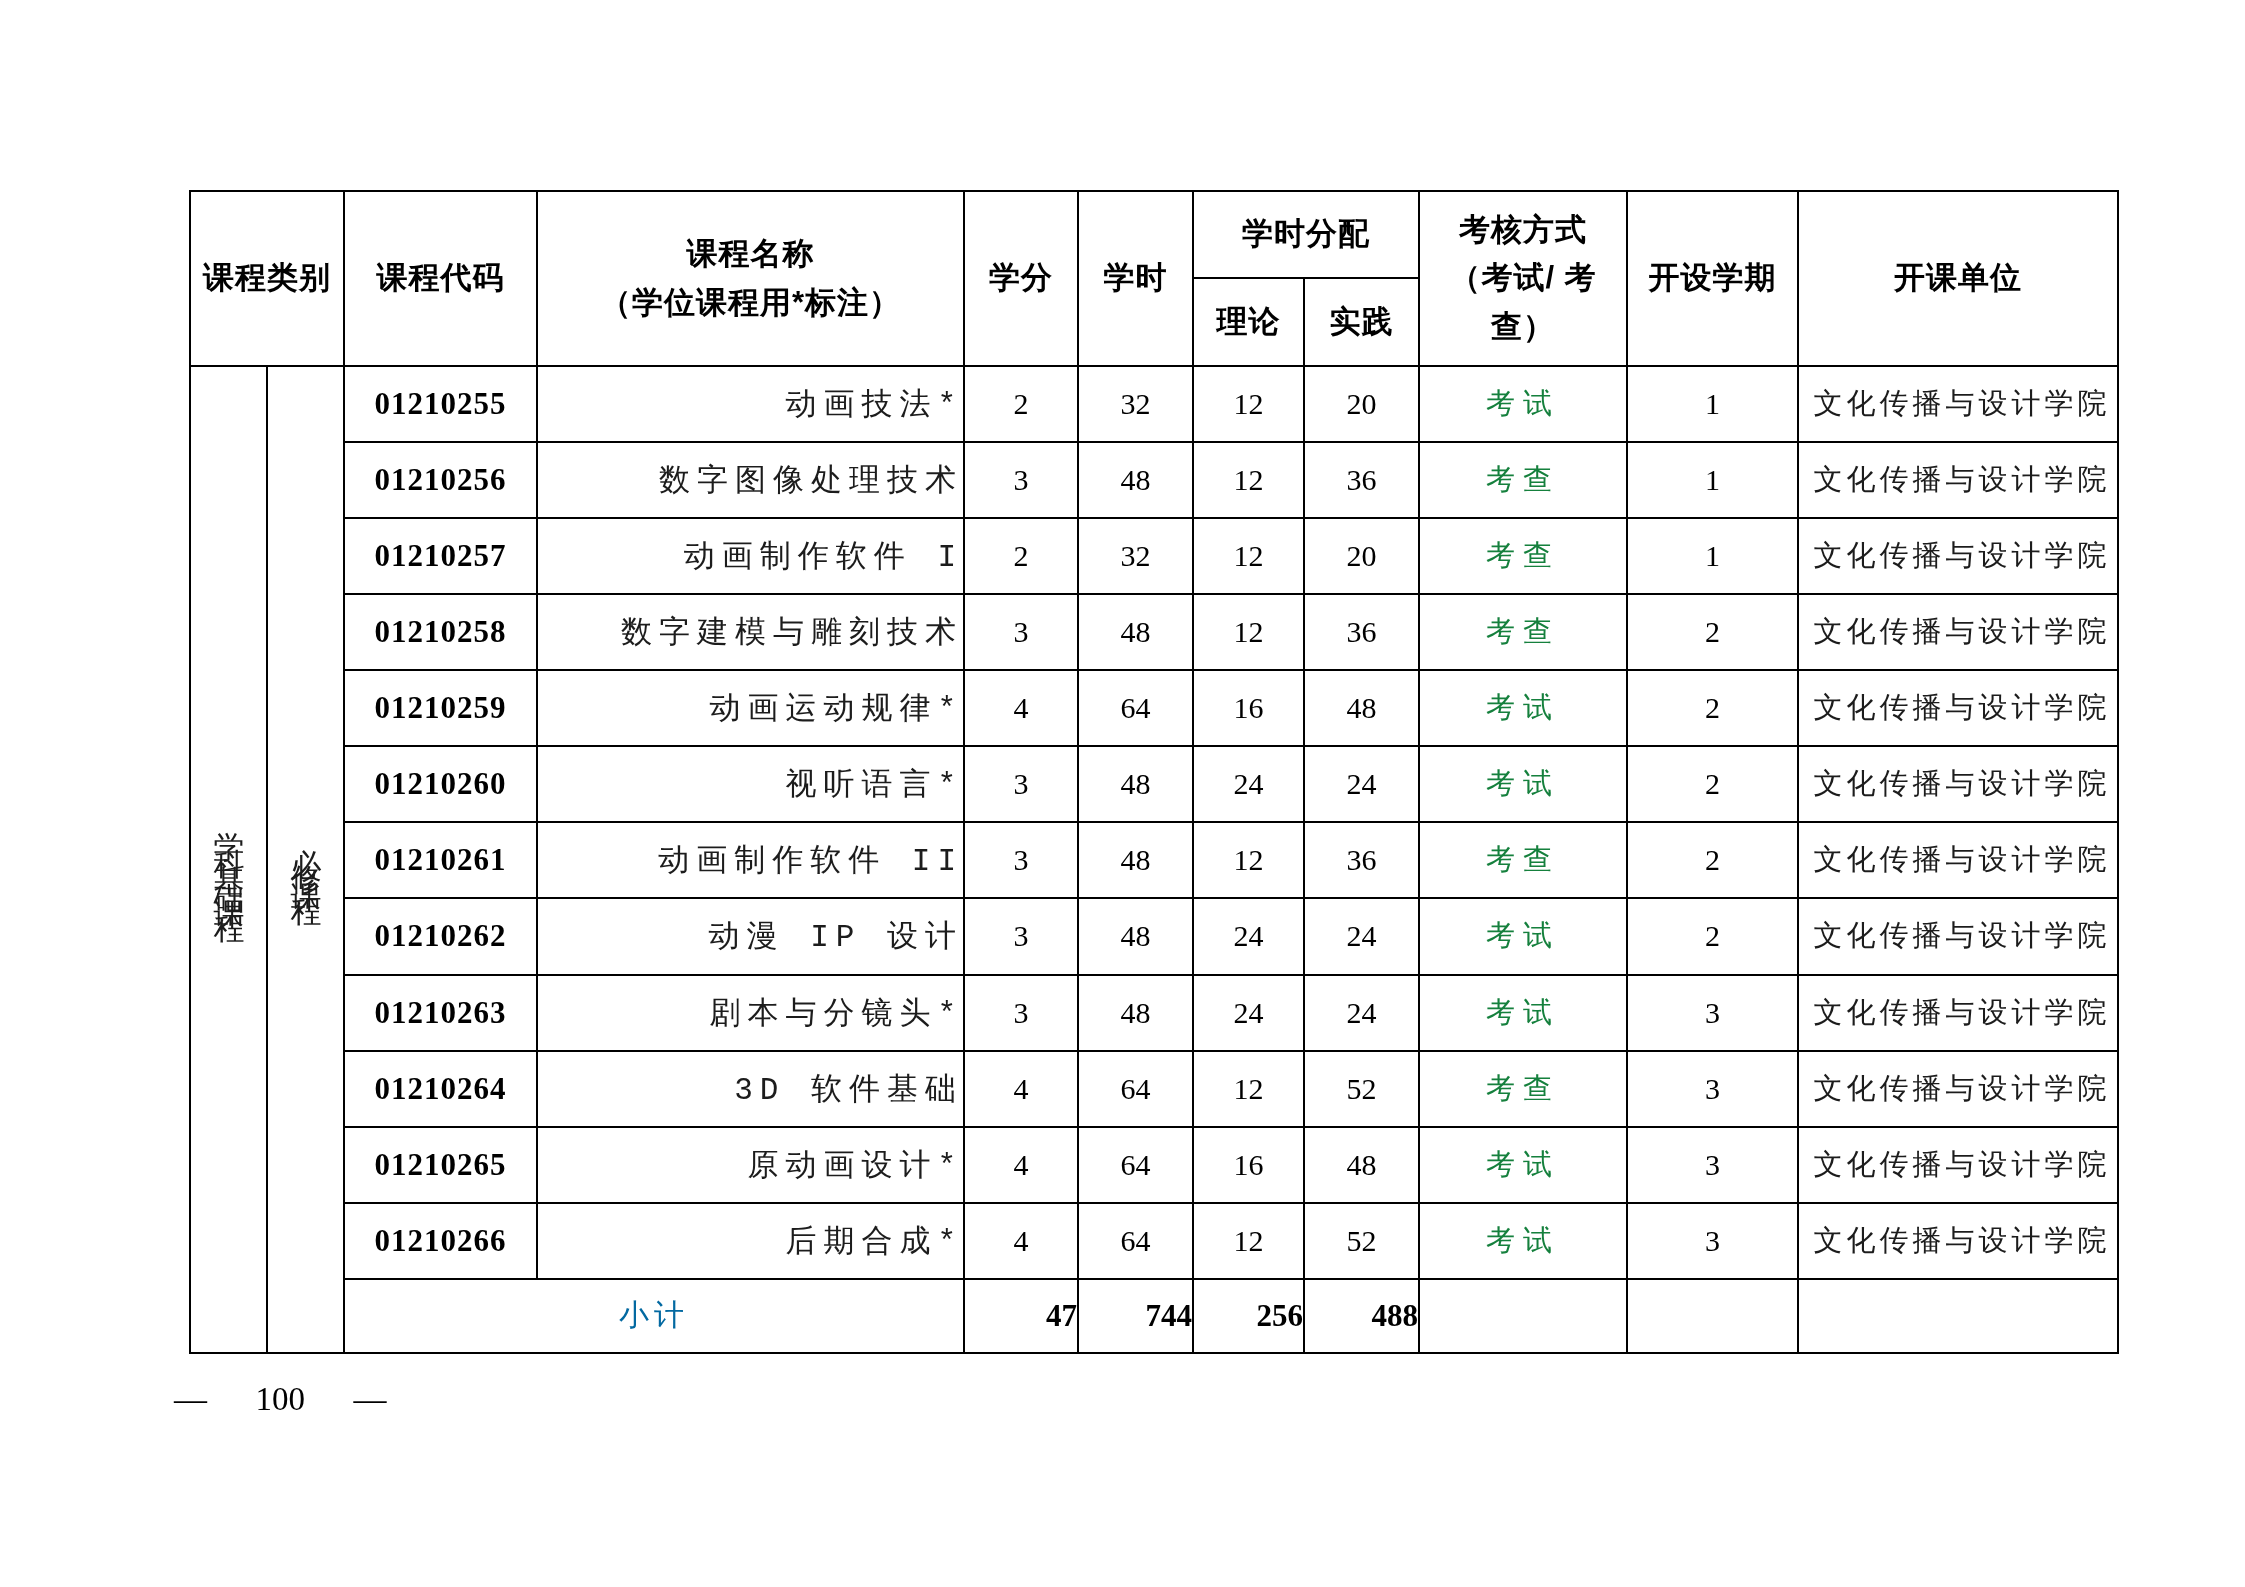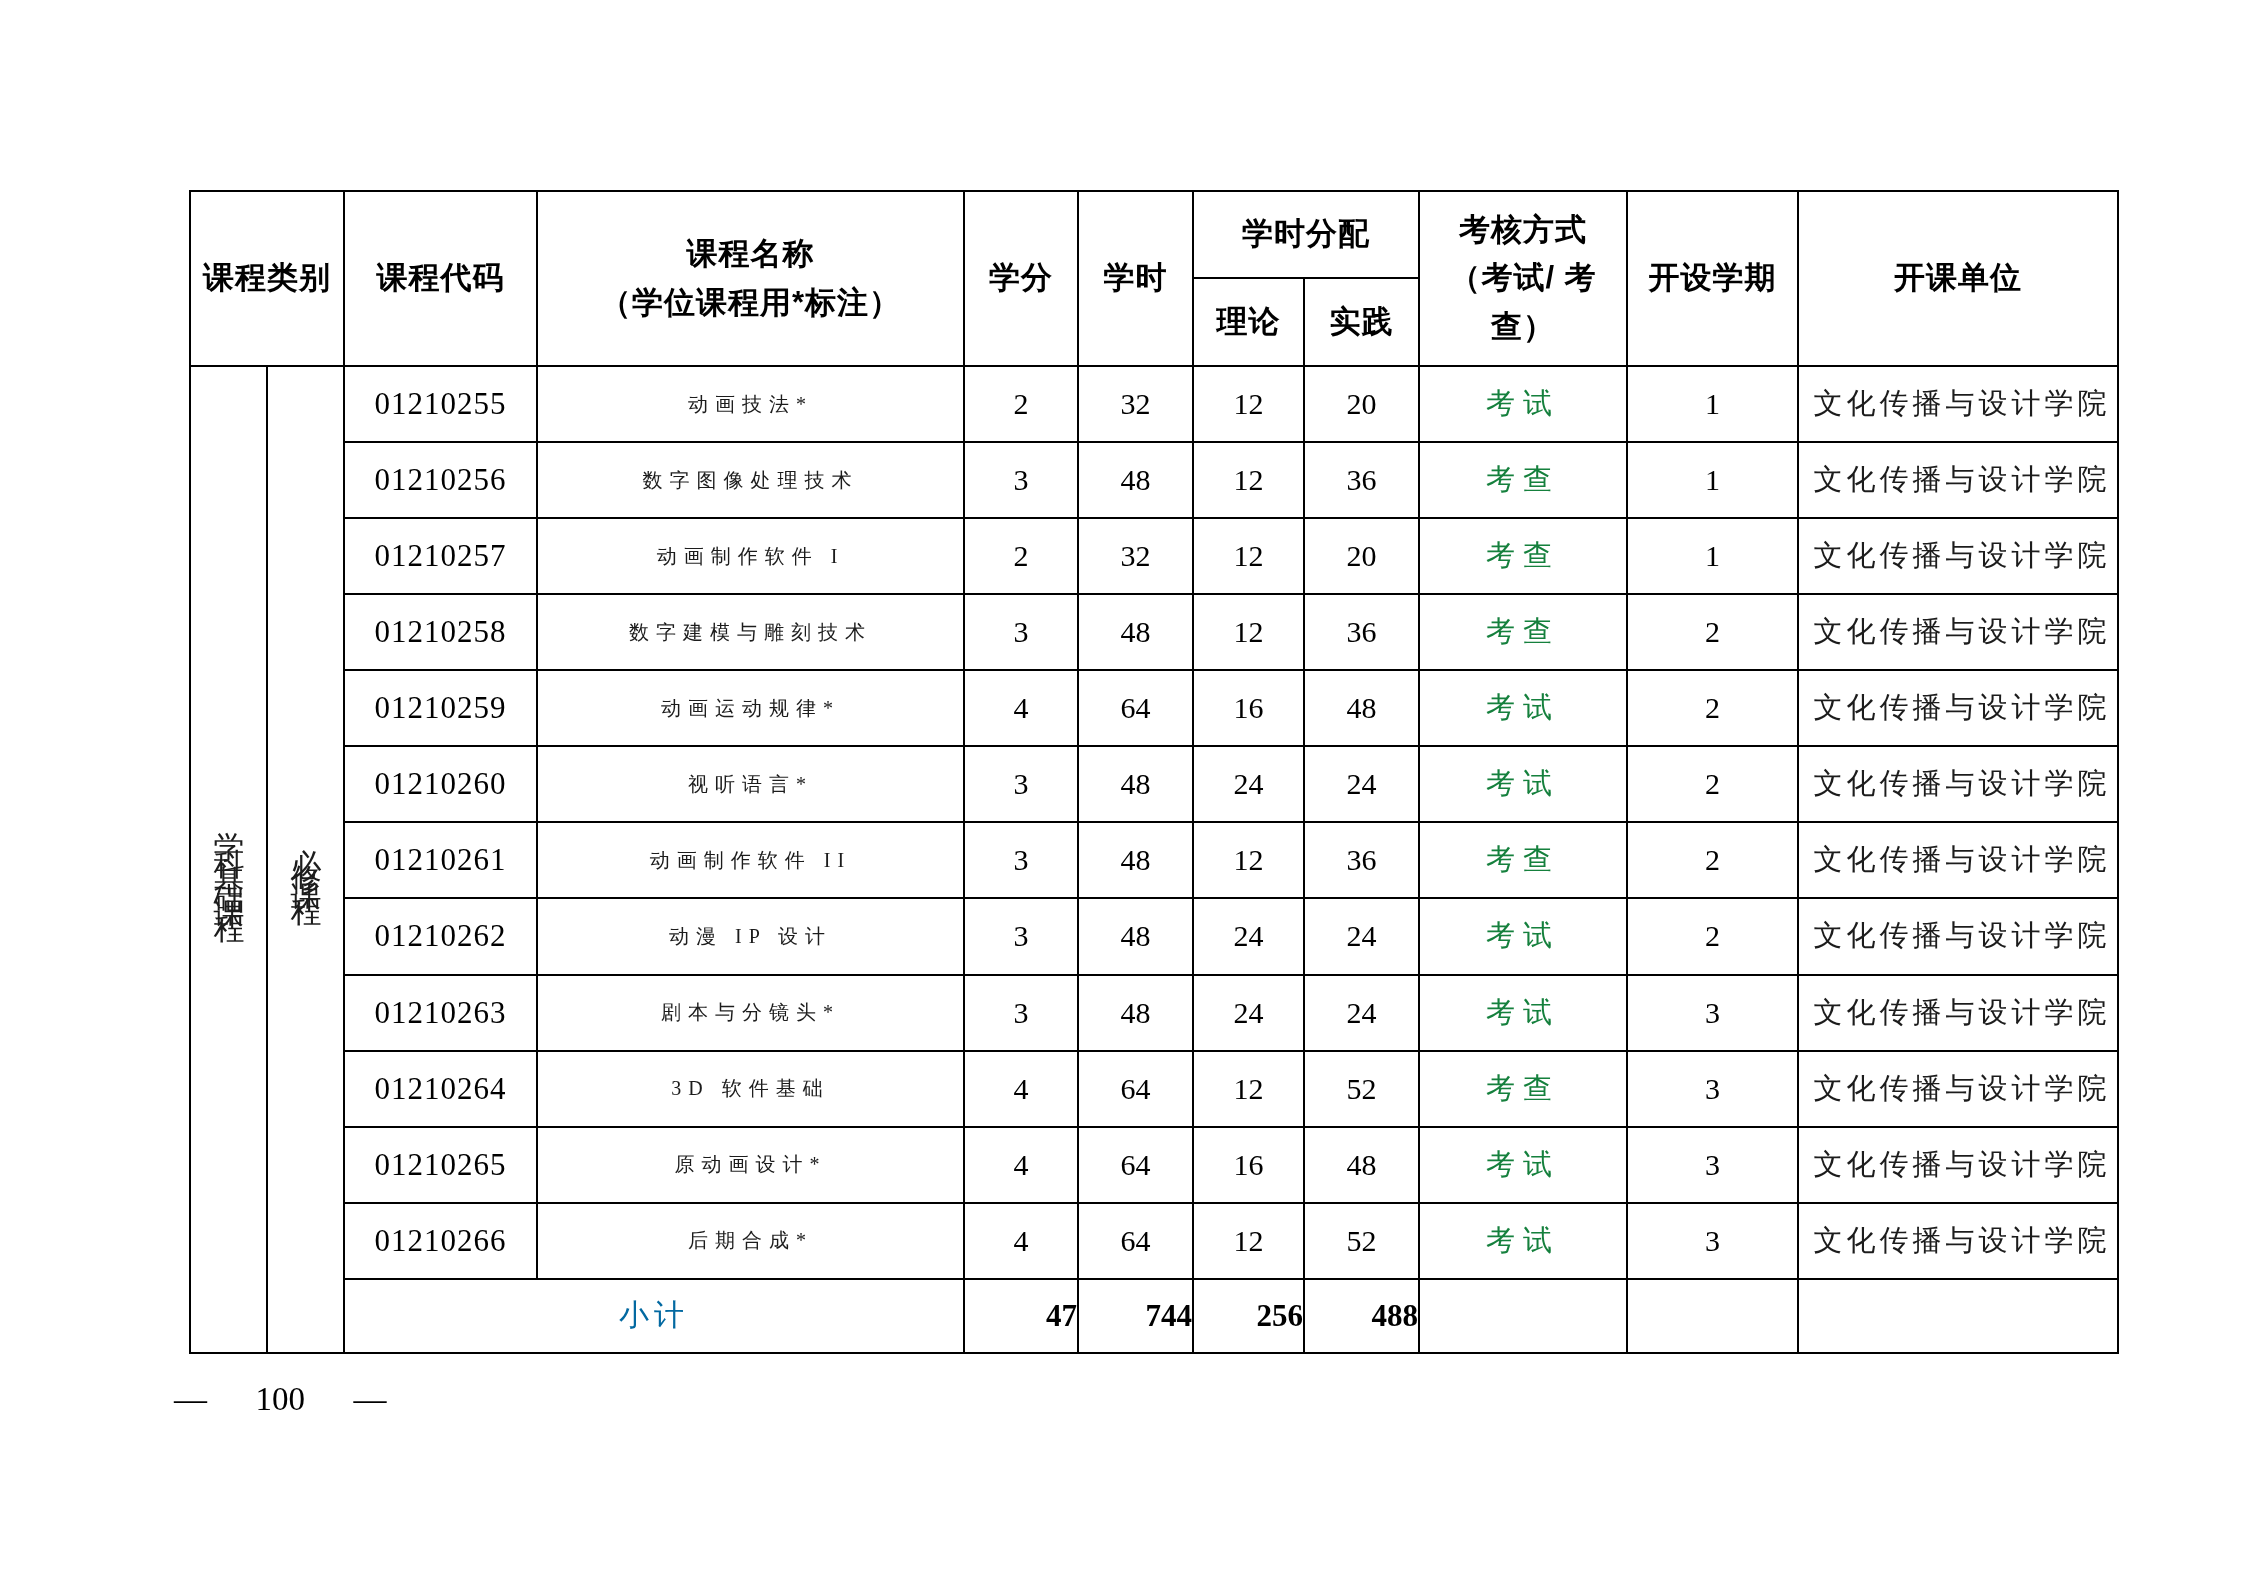--- a/index.html
+++ b/index.html
@@ -38,26 +38,28 @@
     font-family: "Liberation Sans", sans-serif;
     font-weight: 600;
     font-size: 31px;
     letter-spacing: 1px;
     line-height: 1.55;
   }
   td.code-cell {
     font-family: "Liberation Serif", serif;
     font-size: 31px;
     letter-spacing: 1px;
+    font-weight: bold;
   }
   td.name-cell {
-    font-family: Liberation Serif, serif;
-    font-size: 20px;
+    font-family: Liberation Mono, monospace;
+    font-size: 31px;
     letter-spacing: 7px;
     color: #1c1c1c;
+    text-align: right;
   }
   td.num-cell {
     font-family: "Liberation Serif", serif;
     font-size: 30px;
   }
   td.assess-cell {
     font-family: "Liberation Serif", serif;
     font-size: 29px;
     letter-spacing: 8px;
     color: #15803d;

